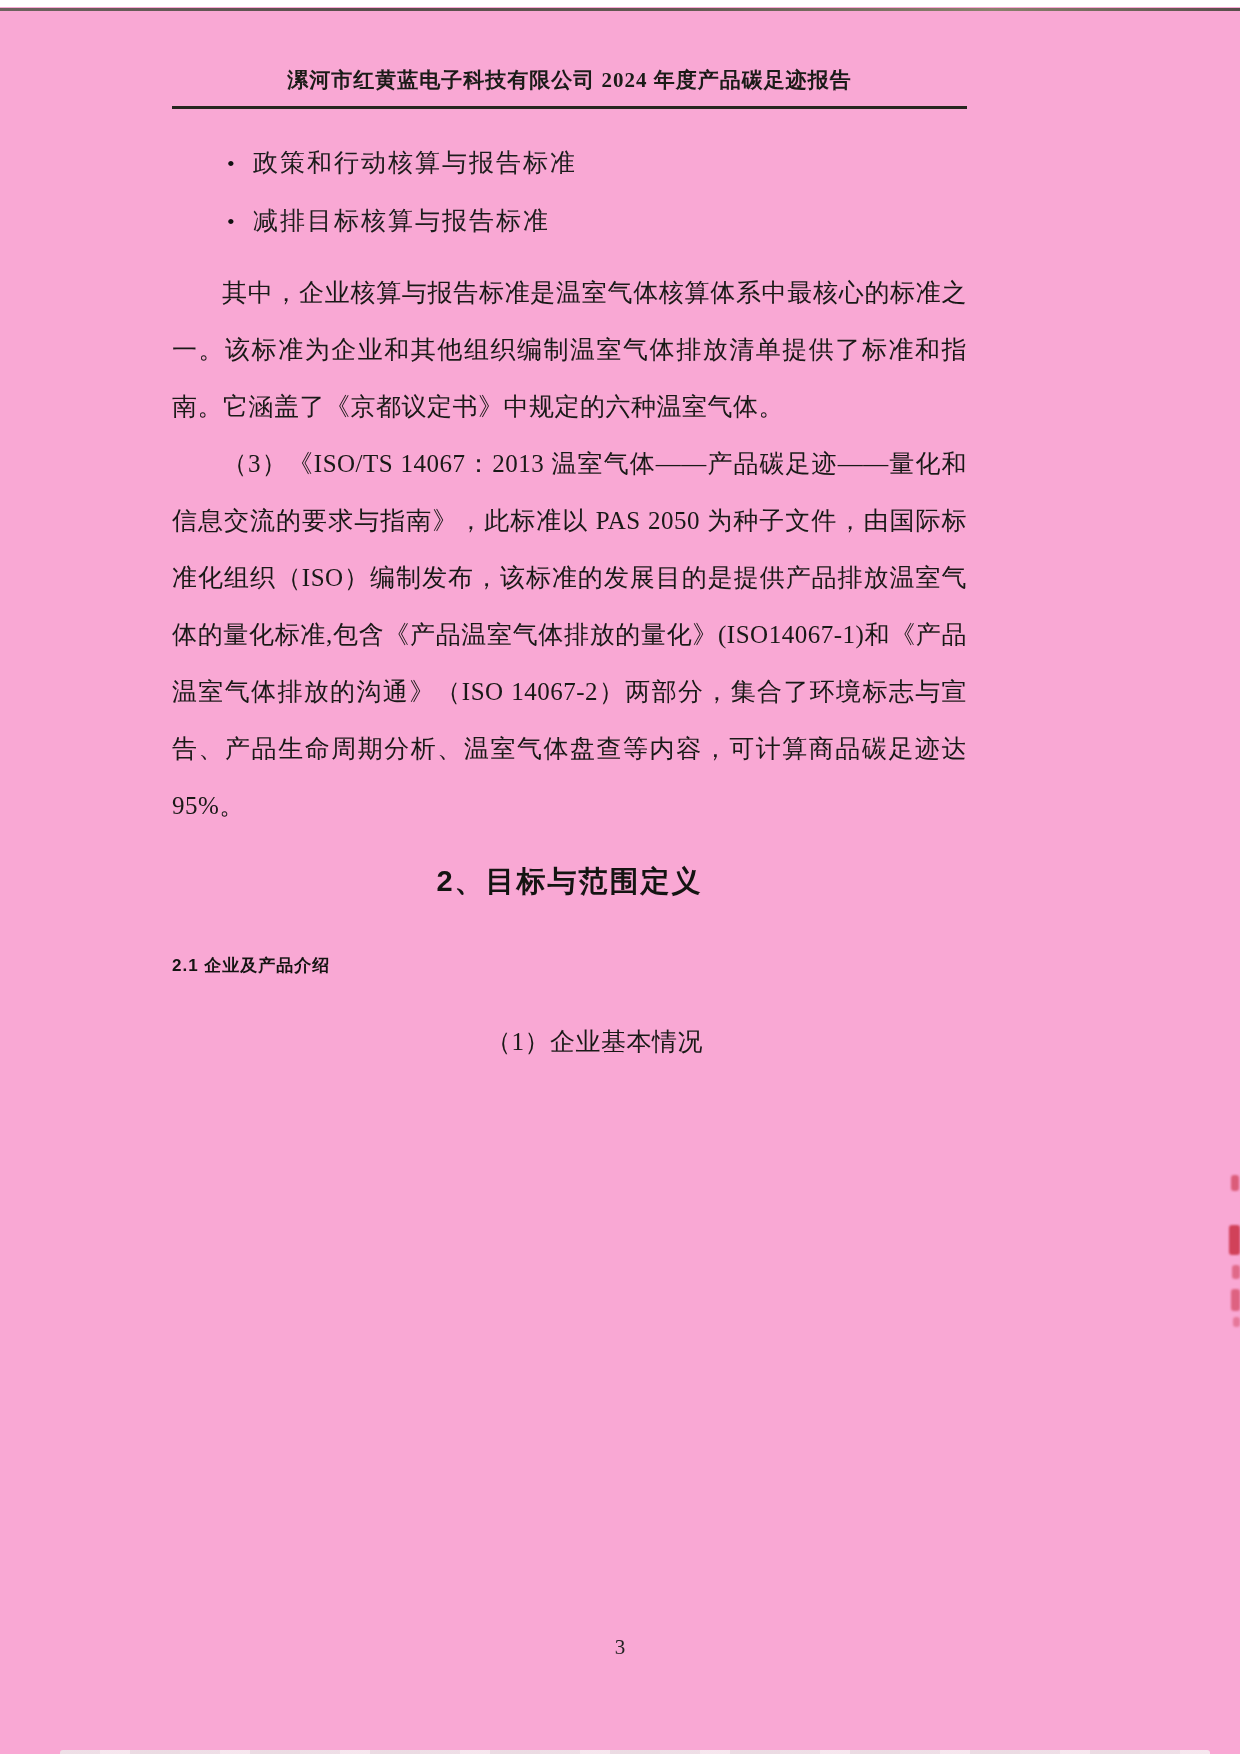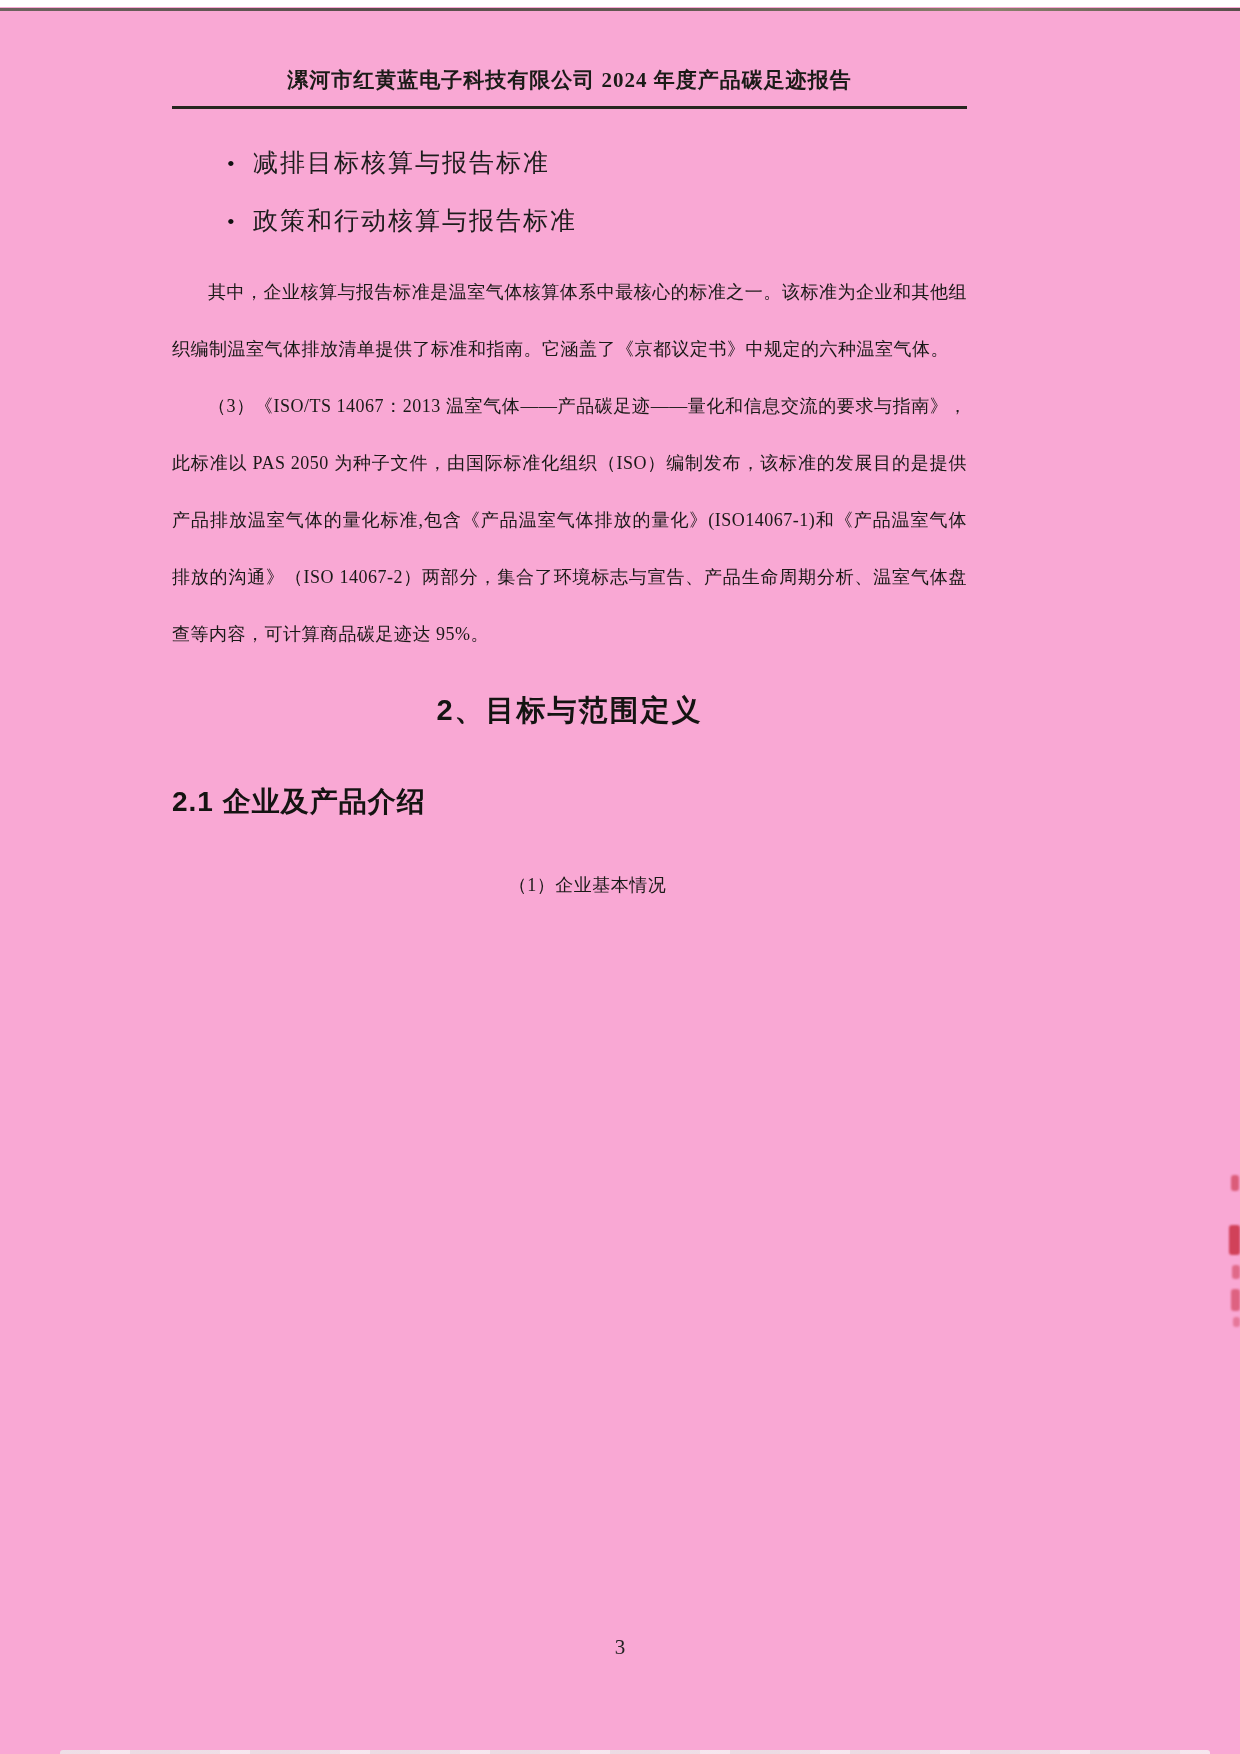--- a/index.html
+++ b/index.html
@@ -72,21 +72,21 @@
     letter-spacing: 2px;
   }
   .bullet-item .dot {
     display: inline-block;
     width: 26px;
     color: #111;
   }
   .bullet-item .dot::before { content: "•"; font-size: 22px; }
   .body-para {
     margin: 0;
-    font-size: 18px;
+    font-size: 25px;
     line-height: 57px;
     text-align: justify;
     text-indent: 2em;
     letter-spacing: 0.5px;
     color: #191917;
   }
   .sub-item {
     text-align: center;
     margin-top: 36px;
   }
@@ -96,21 +96,21 @@
     font-family: "Liberation Sans", "DejaVu Sans", sans-serif;
     font-size: 29px;
     font-weight: bold;
     letter-spacing: 2px;
     color: #141412;
     text-align: center;
   }
   h3.subsection {
     margin: 52px 0 0 0;
     font-family: "Liberation Sans", "DejaVu Sans", sans-serif;
-    font-size: 28px;
+    font-size: 17px;
     font-weight: bold;
     letter-spacing: 1px;
     color: #141412;
   }
   .page-number {
     position: absolute;
     top: 1628px;
     left: 0;
     width: 1240px;
     text-align: center;
@@ -126,24 +126,24 @@
   <div class="scan-top-line"></div>
 
   <div class="content">
 
     <div class="doc-header">
       <span>漯河市红黄蓝电子科技有限公司 2024 年度产品碳足迹报告</span>
     </div>
 
     <div class="bullets">
       <div class="bullet-item">
-        <span class="dot"></span><span>减排目标核算与报告标准</span>
+        <span class="dot"></span><span>政策和行动核算与报告标准</span>
       </div>
       <div class="bullet-item">
-        <span class="dot"></span><span>政策和行动核算与报告标准</span>
+        <span class="dot"></span><span>减排目标核算与报告标准</span>
       </div>
     </div>
 
     <p class="body-para">其中，企业核算与报告标准是温室气体核算体系中最核心的标准之一。该标准为企业和其他组织编制温室气体排放清单提供了标准和指南。它涵盖了《京都议定书》中规定的六种温室气体。</p>
 
     <p class="body-para">（3）《ISO/TS 14067：2013 温室气体——产品碳足迹——量化和信息交流的要求与指南》，此标准以 PAS 2050 为种子文件，由国际标准化组织（ISO）编制发布，该标准的发展目的是提供产品排放温室气体的量化标准,包含《产品温室气体排放的量化》(ISO14067-1)和《产品温室气体排放的沟通》（ISO 14067-2）两部分，集合了环境标志与宣告、产品生命周期分析、温室气体盘查等内容，可计算商品碳足迹达 95%。</p>
 
 
     <h2 class="section">2、目标与范围定义</h2>
 

